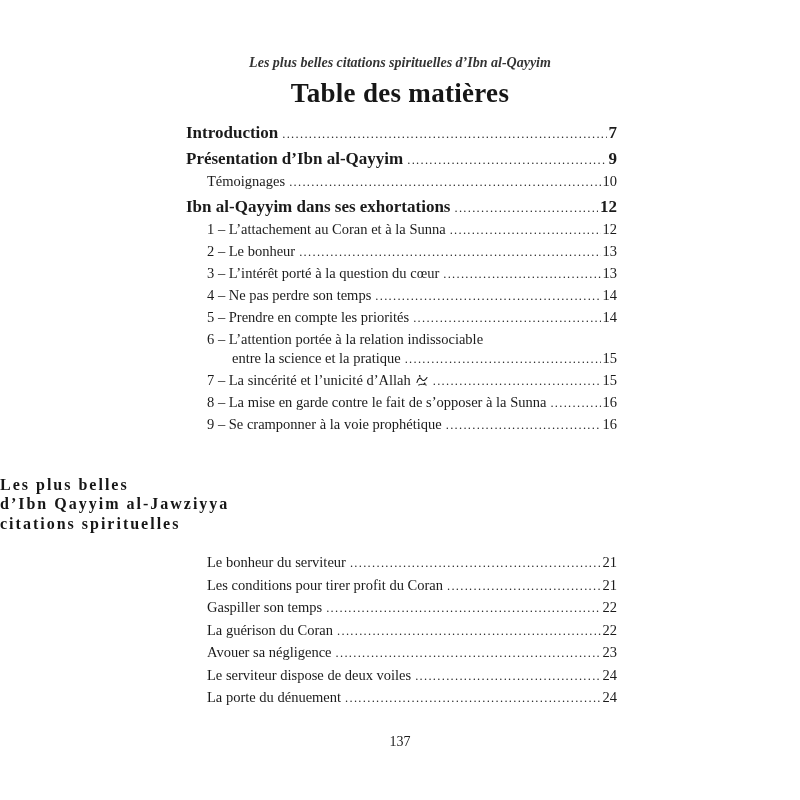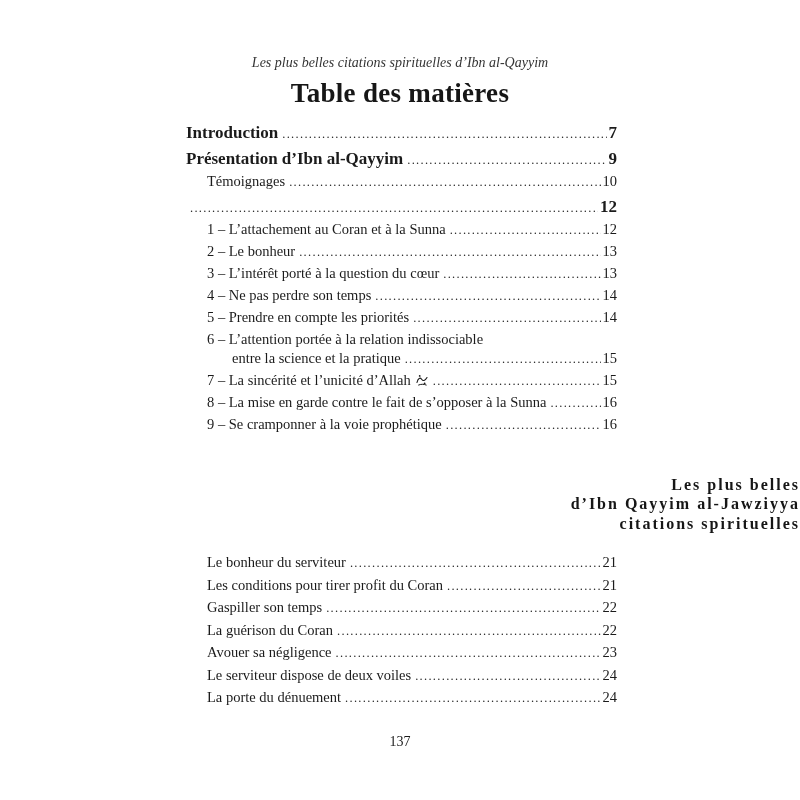--- a/index.html
+++ b/index.html
@@ -9,21 +9,21 @@
     height: 800px;
     background: #ffffff;
     overflow: hidden;
     font-family: "Liberation Serif", "DejaVu Serif", serif;
     color: #1b1b1b;
   }
   .running-header {
     padding-top: 54px;
     text-align: center;
     font-style: italic;
-    font-weight: normal;
+    font-weight: bold;
     font-size: 14px;
     line-height: 18px;
     color: #343434;
   }
   .main-title {
     margin: 6px 0 0 0;
     text-align: center;
     font-weight: bold;
     font-size: 27px;
     line-height: 30px;
@@ -49,21 +49,21 @@
   .toc-row.main { font-weight: bold; font-size: 17px; line-height: 20px; margin-top: 5px; }
   .toc-row.main:first-child { margin-top: 0; }
   .toc-row.main.multi .toc-line { line-height: 18.5px; }
   .toc-row.sub  { font-size: 14.5px; line-height: 21px; margin-top: 1px; padding-left: 21px; }
   .toc-row.num  { font-size: 14.5px; line-height: 20px; margin-top: 1px; padding-left: 21px; }
   .toc-row.num .toc-line.cont { padding-left: 25px; line-height: 19px; }
   .toc-row.plain { font-size: 14.5px; line-height: 21.5px; padding-left: 21px; }
 
   .section-heading {
     margin-top: 40px;
-    text-align: right;
+    text-align: left;
     font-weight: bold;
     font-size: 16px;
     line-height: 19.5px;
     letter-spacing: 2px;
     color: #161616;
   }
   .honorific { margin-left: 4px; display: inline-block; transform: translateY(1px); }
   .folio {
     position: absolute;
     left: 0; right: 0;
@@ -97,20 +97,21 @@
       </div>
       <div class="toc-row sub">
         <div class="toc-line">
           <span class="label">Témoignages</span>
           <span class="dots">............................................................................................................................................................................................................................</span>
           <span class="page-ref">10</span>
         </div>
       </div>
       <div class="toc-row main multi">
         <div class="toc-line cont">
+          <span class="label">Ibn al-Qayyim dans ses exhortations</span>
           <span class="dots">............................................................................................................................................................................................................................</span>
           <span class="page-ref">12</span>
         </div>
       </div>
       <div class="toc-row num">
         <div class="toc-line">
           <span class="label">1 – L’attachement au Coran et à la Sunna</span>
           <span class="dots">............................................................................................................................................................................................................................</span>
           <span class="page-ref">12</span>
         </div>

